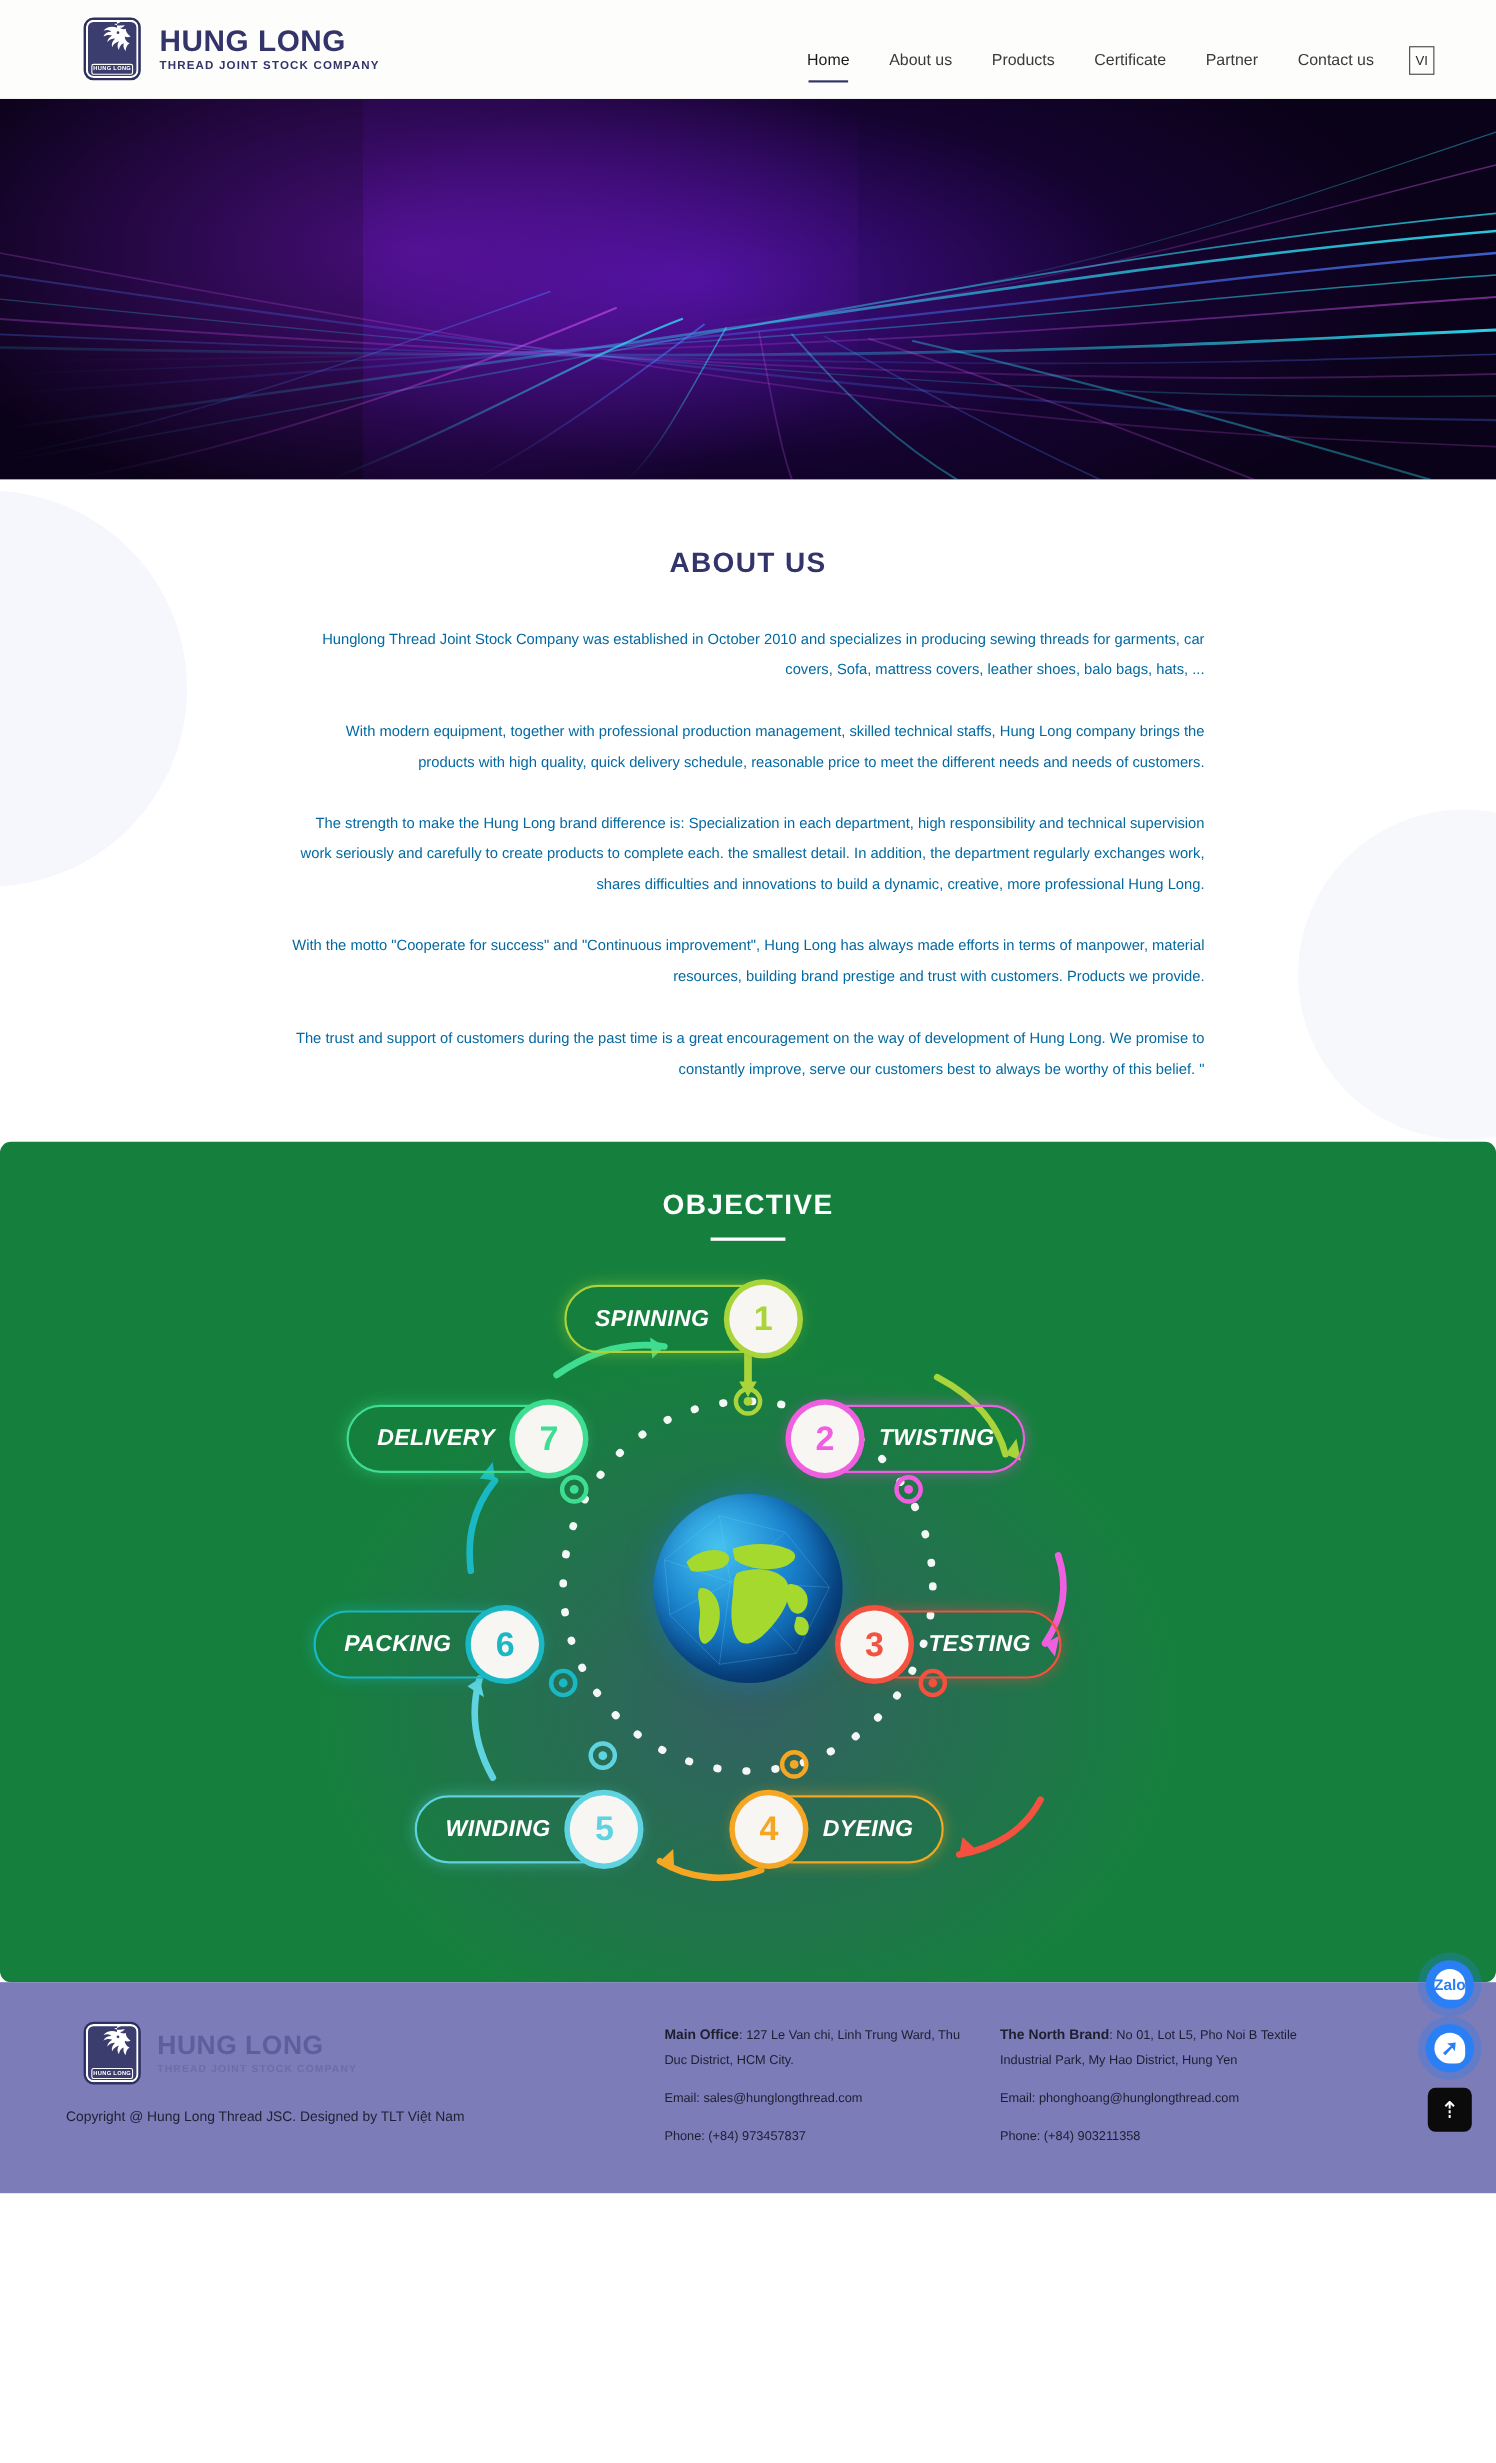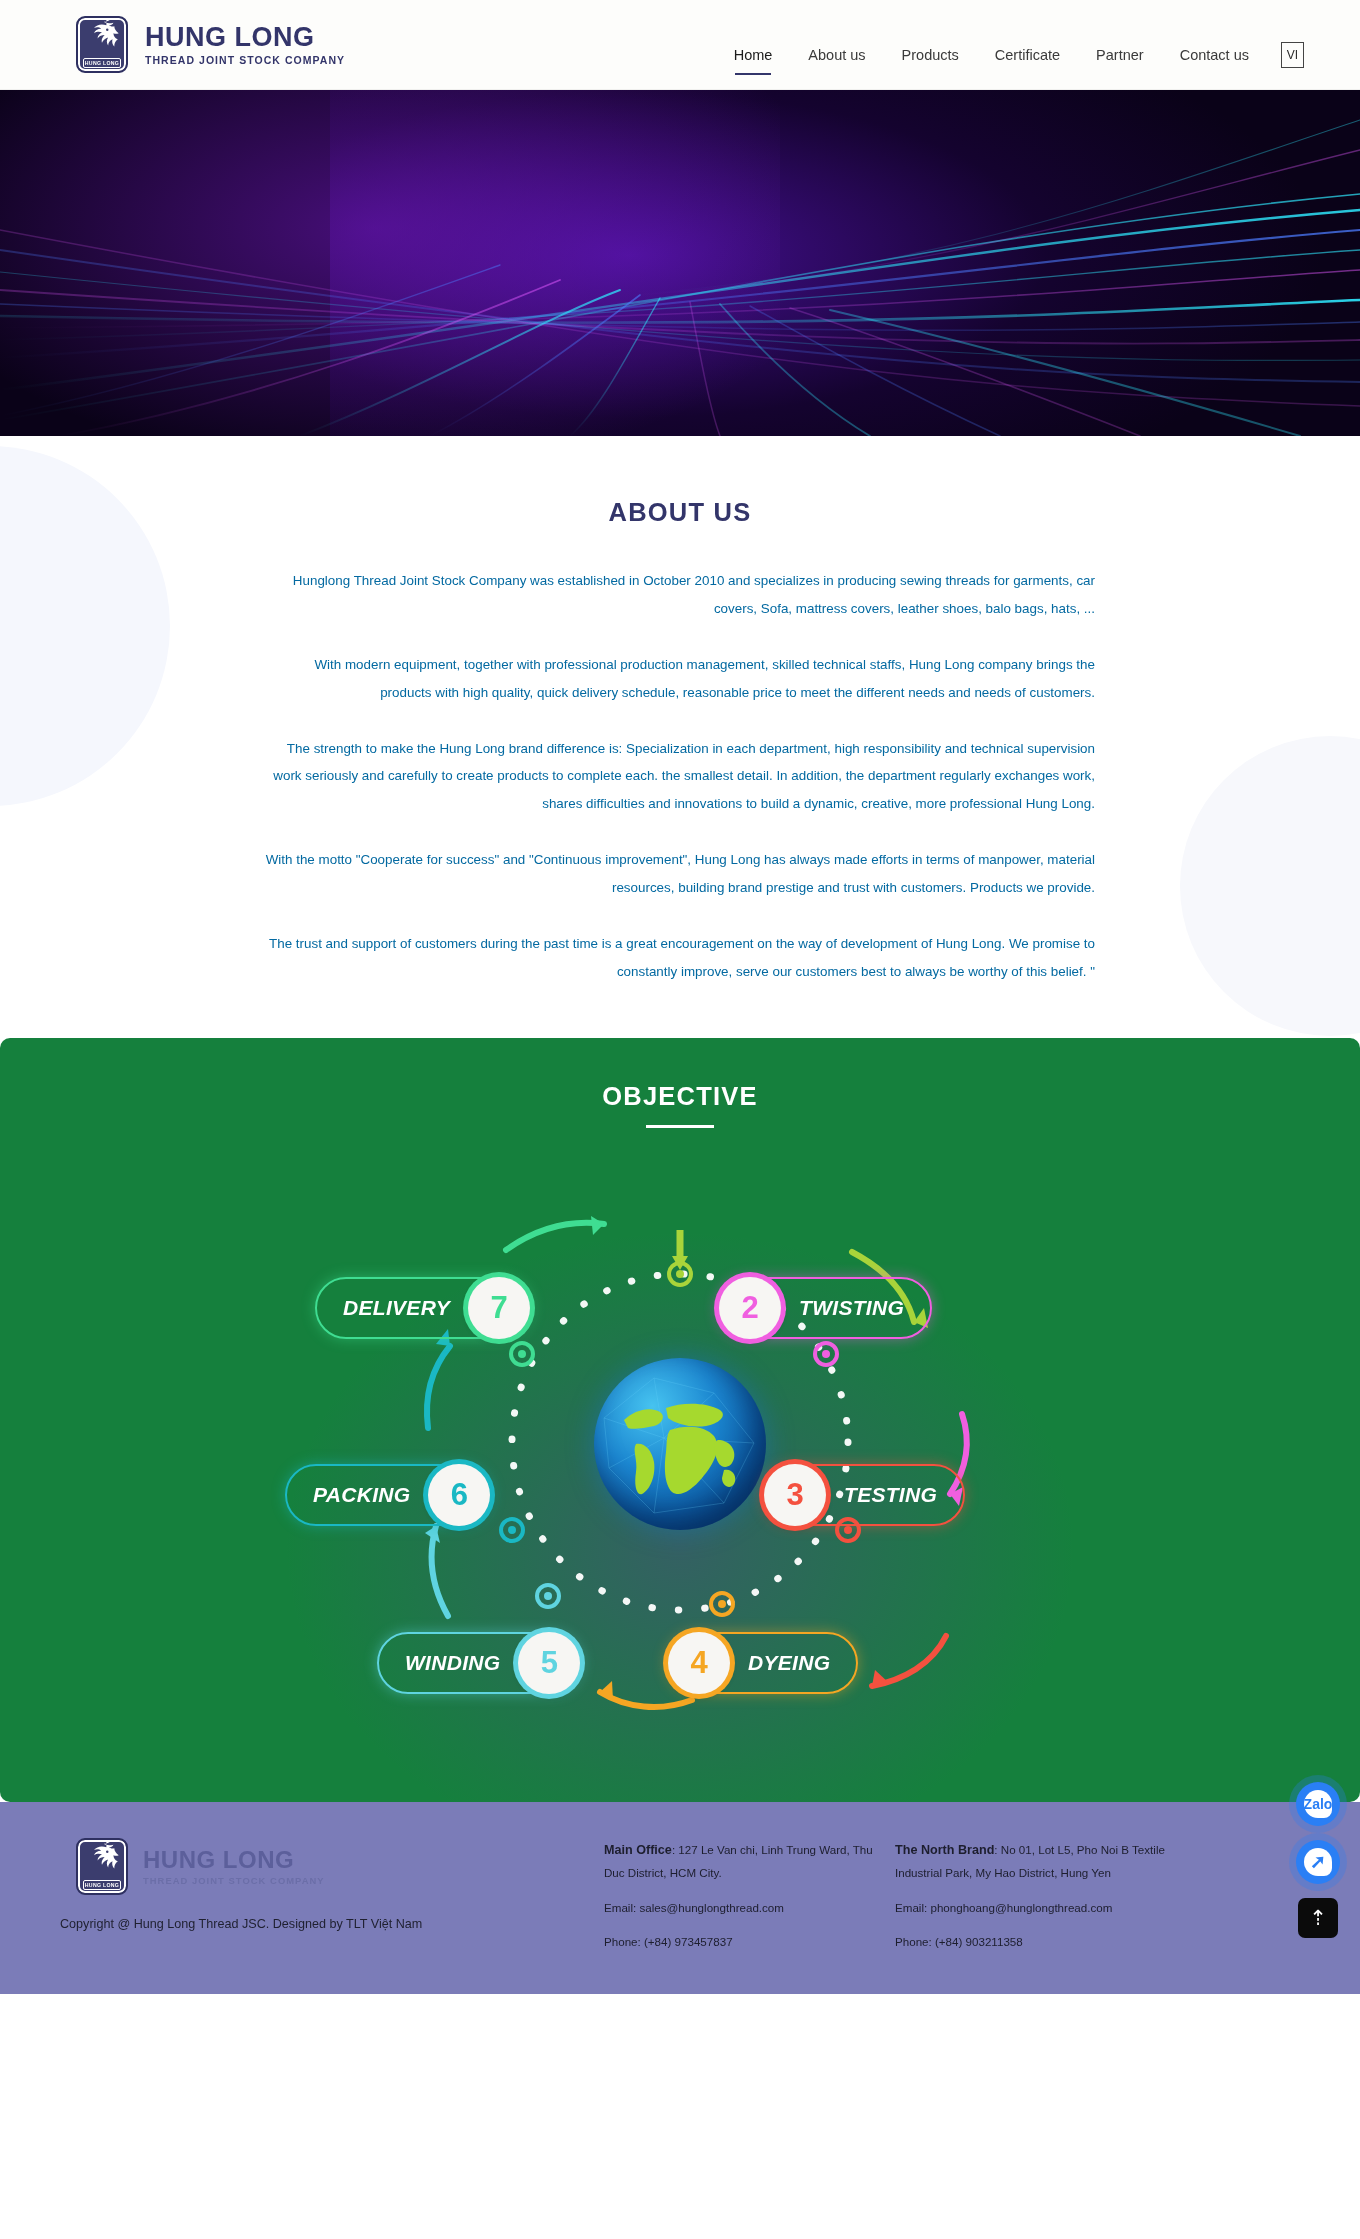--- a/index.html
+++ b/index.html
@@ -168,21 +168,21 @@
   .footer {
     background: #7b7cb8; padding: 36px 0 40px; position: relative;
   }
   .footer .cols { display: flex; }
   .f-left { width: 604px; padding-left: 60px; }
   .f-logo { display: flex; align-items: center; gap: 15px; margin-left: 16px; }
   .f-logo .brand-text .b1 { color: #5c5f9b; font-size: 24px; }
   .f-logo .brand-text .b2 { color: #6b6ea8; font-size: 9.4px; }
   .copyright { margin-top: 22px; font-size: 12.6px; color: #1f2030; }
   .f-col { width: 270px; }
-  .f-col + .f-col { margin-left: 21px; }
+  .f-col + .f-col { margin-left: 35px; }
   .f-col .line { font-size: 11.6px; color: #1d1e2e; line-height: 1.95; }
   .f-col .line b { font-size: 12.6px; }
 
   .fabs { position: absolute; right: 16px; bottom: 56px; width: 52px; }
   .fab {
     width: 44px; height: 44px; border-radius: 50%; background: #2a7ff5;
     display: flex; align-items: center; justify-content: center;
     margin: 0 auto 14px; position: relative;
     box-shadow: 0 0 0 7px rgba(42,127,245,.28);
   }
@@ -350,20 +350,24 @@
           <path d="M30 62 C40 52 56 48 66 54 C72 58 68 66 60 68 C50 70 40 72 34 70 Z"></path>
           <path d="M42 86 C50 84 58 92 60 104 C62 118 56 132 48 136 C42 138 40 126 42 114 C44 102 38 92 42 86 Z"></path>
           <path d="M72 50 C88 44 112 44 126 52 C134 58 124 66 112 68 C96 70 82 66 74 60 Z"></path>
           <path d="M76 72 C92 66 112 68 120 78 C128 90 120 106 108 120 C98 132 86 140 78 134 C70 126 70 108 72 94 C73 86 72 78 76 72 Z"></path>
           <path d="M124 82 C134 82 142 90 140 100 C138 110 128 112 124 104 C120 96 118 84 124 82 Z"></path>
           <path d="M130 112 C138 110 144 118 140 126 C136 132 128 128 128 120 Z"></path>
         </g>
       </svg>
     </div>
 
+    <div class="node num-right" style="left:253px; top:4px; border-color:#a9d43a; box-shadow:0 0 14px rgba(169,212,58,.45);">
+      <span class="label">SPINNING</span>
+      <span class="num" style="color:#a9d43a; box-shadow:0 0 0 5px #a9d43a, 0 2px 7px rgba(0,0,0,.3);">1</span>
+    </div>
 
     <div class="node num-left" style="left:457px; top:113px; border-color:#f05fe0; box-shadow:0 0 14px rgba(240,95,224,.45);">
       <span class="num" style="color:#f05fe0; box-shadow:0 0 0 5px #f05fe0, 0 2px 7px rgba(0,0,0,.3);">2</span>
       <span class="label">TWISTING</span>
     </div>
 
     <div class="node num-left" style="left:502px; top:300px; border-color:#f4513f; box-shadow:0 0 14px rgba(244,81,63,.45);">
       <span class="num" style="color:#f4513f; box-shadow:0 0 0 5px #f4513f, 0 2px 7px rgba(0,0,0,.3);">3</span>
       <span class="label">TESTING</span>
     </div>

